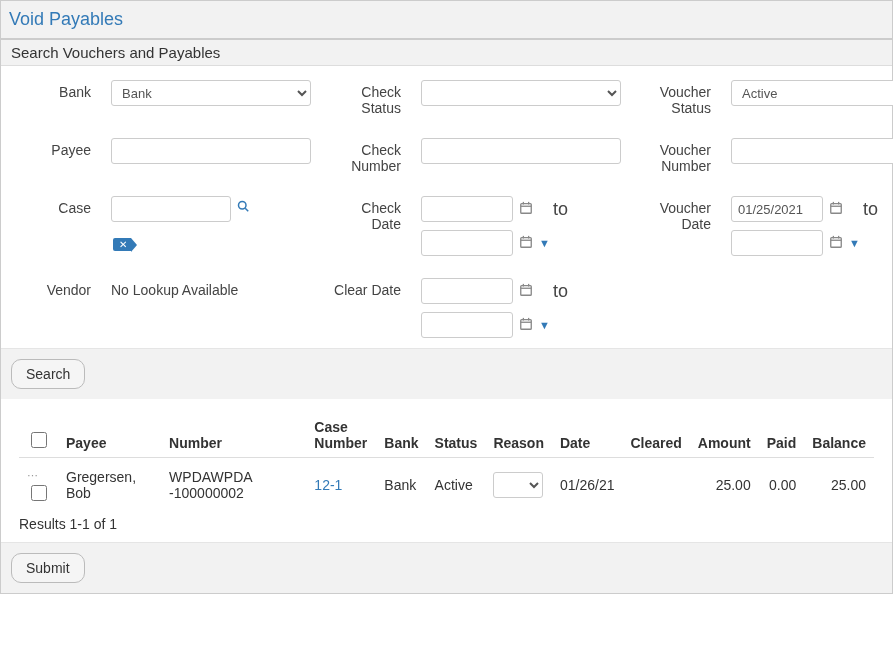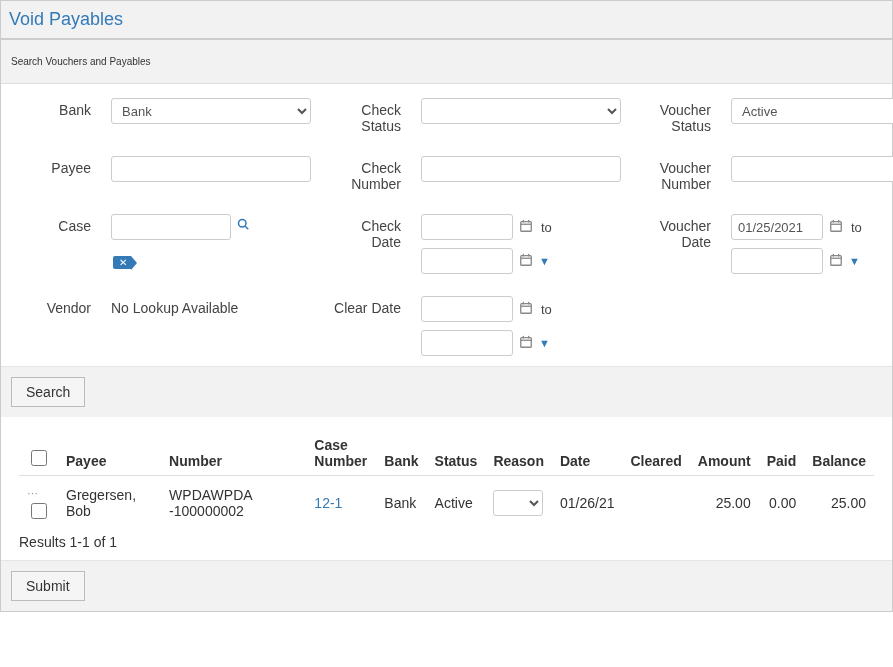--- a/index.html
+++ b/index.html
@@ -18,22 +18,22 @@
     background: #f2f2f2;
     border-bottom: 1px solid #ccc;
     padding: 8px 8px;
     font-size: 18px;
     color: #337ab7;
   }
   .section-title {
     background: #f2f2f2;
     border-top: 1px solid #ccc;
     border-bottom: 1px solid #ddd;
-    padding: 16px 10px;
-    font-size: 10px;
+    padding: 4px 10px;
+    font-size: 15px;
     color: #333;
   }
   .form-area {
     padding: 14px 20px 10px 20px;
   }
   .form-grid {
     display: grid;
     grid-template-columns: 70px 200px 70px 200px 70px 200px;
     column-gap: 20px;
     row-gap: 22px;
@@ -77,31 +77,31 @@
     right: -6px; top: 0;
     border-top: 7px solid transparent;
     border-bottom: 7px solid transparent;
     border-left: 6px solid #337ab7;
   }
   .date-stack { display: flex; flex-direction: column; gap: 8px; }
   .date-row { display: flex; align-items: center; gap: 6px; }
   .date-row input { width: 92px; }
   .cal-icon { color: #888; cursor: pointer; font-size: 14px; }
   .caret-icon { color: #337ab7; cursor: pointer; font-size: 11px; }
-  .to-label { color: #444; font-size: 13px; padding-left: 2px; }
+  .to-label { color: #444; font-size: 18px; padding-left: 2px; margin-left: 12px; }
   .nolookup { color: #444; padding-top: 4px; font-size: 14px; }
   .button-bar {
     background: #f2f2f2;
     border-top: 1px solid #e5e5e5;
     padding: 10px 10px;
   }
   button.action {
     background: #f5f5f5;
     border: 1px solid #bbb;
-    border-radius: 0;
+    border-radius: 10px;
     padding: 6px 14px;
     font-size: 14px;
     color: #333;
     cursor: pointer;
   }
   .results-area { padding: 14px 18px 10px 18px; }
   table.results {
     width: 100%;
     border-collapse: collapse;
     font-size: 14px;

